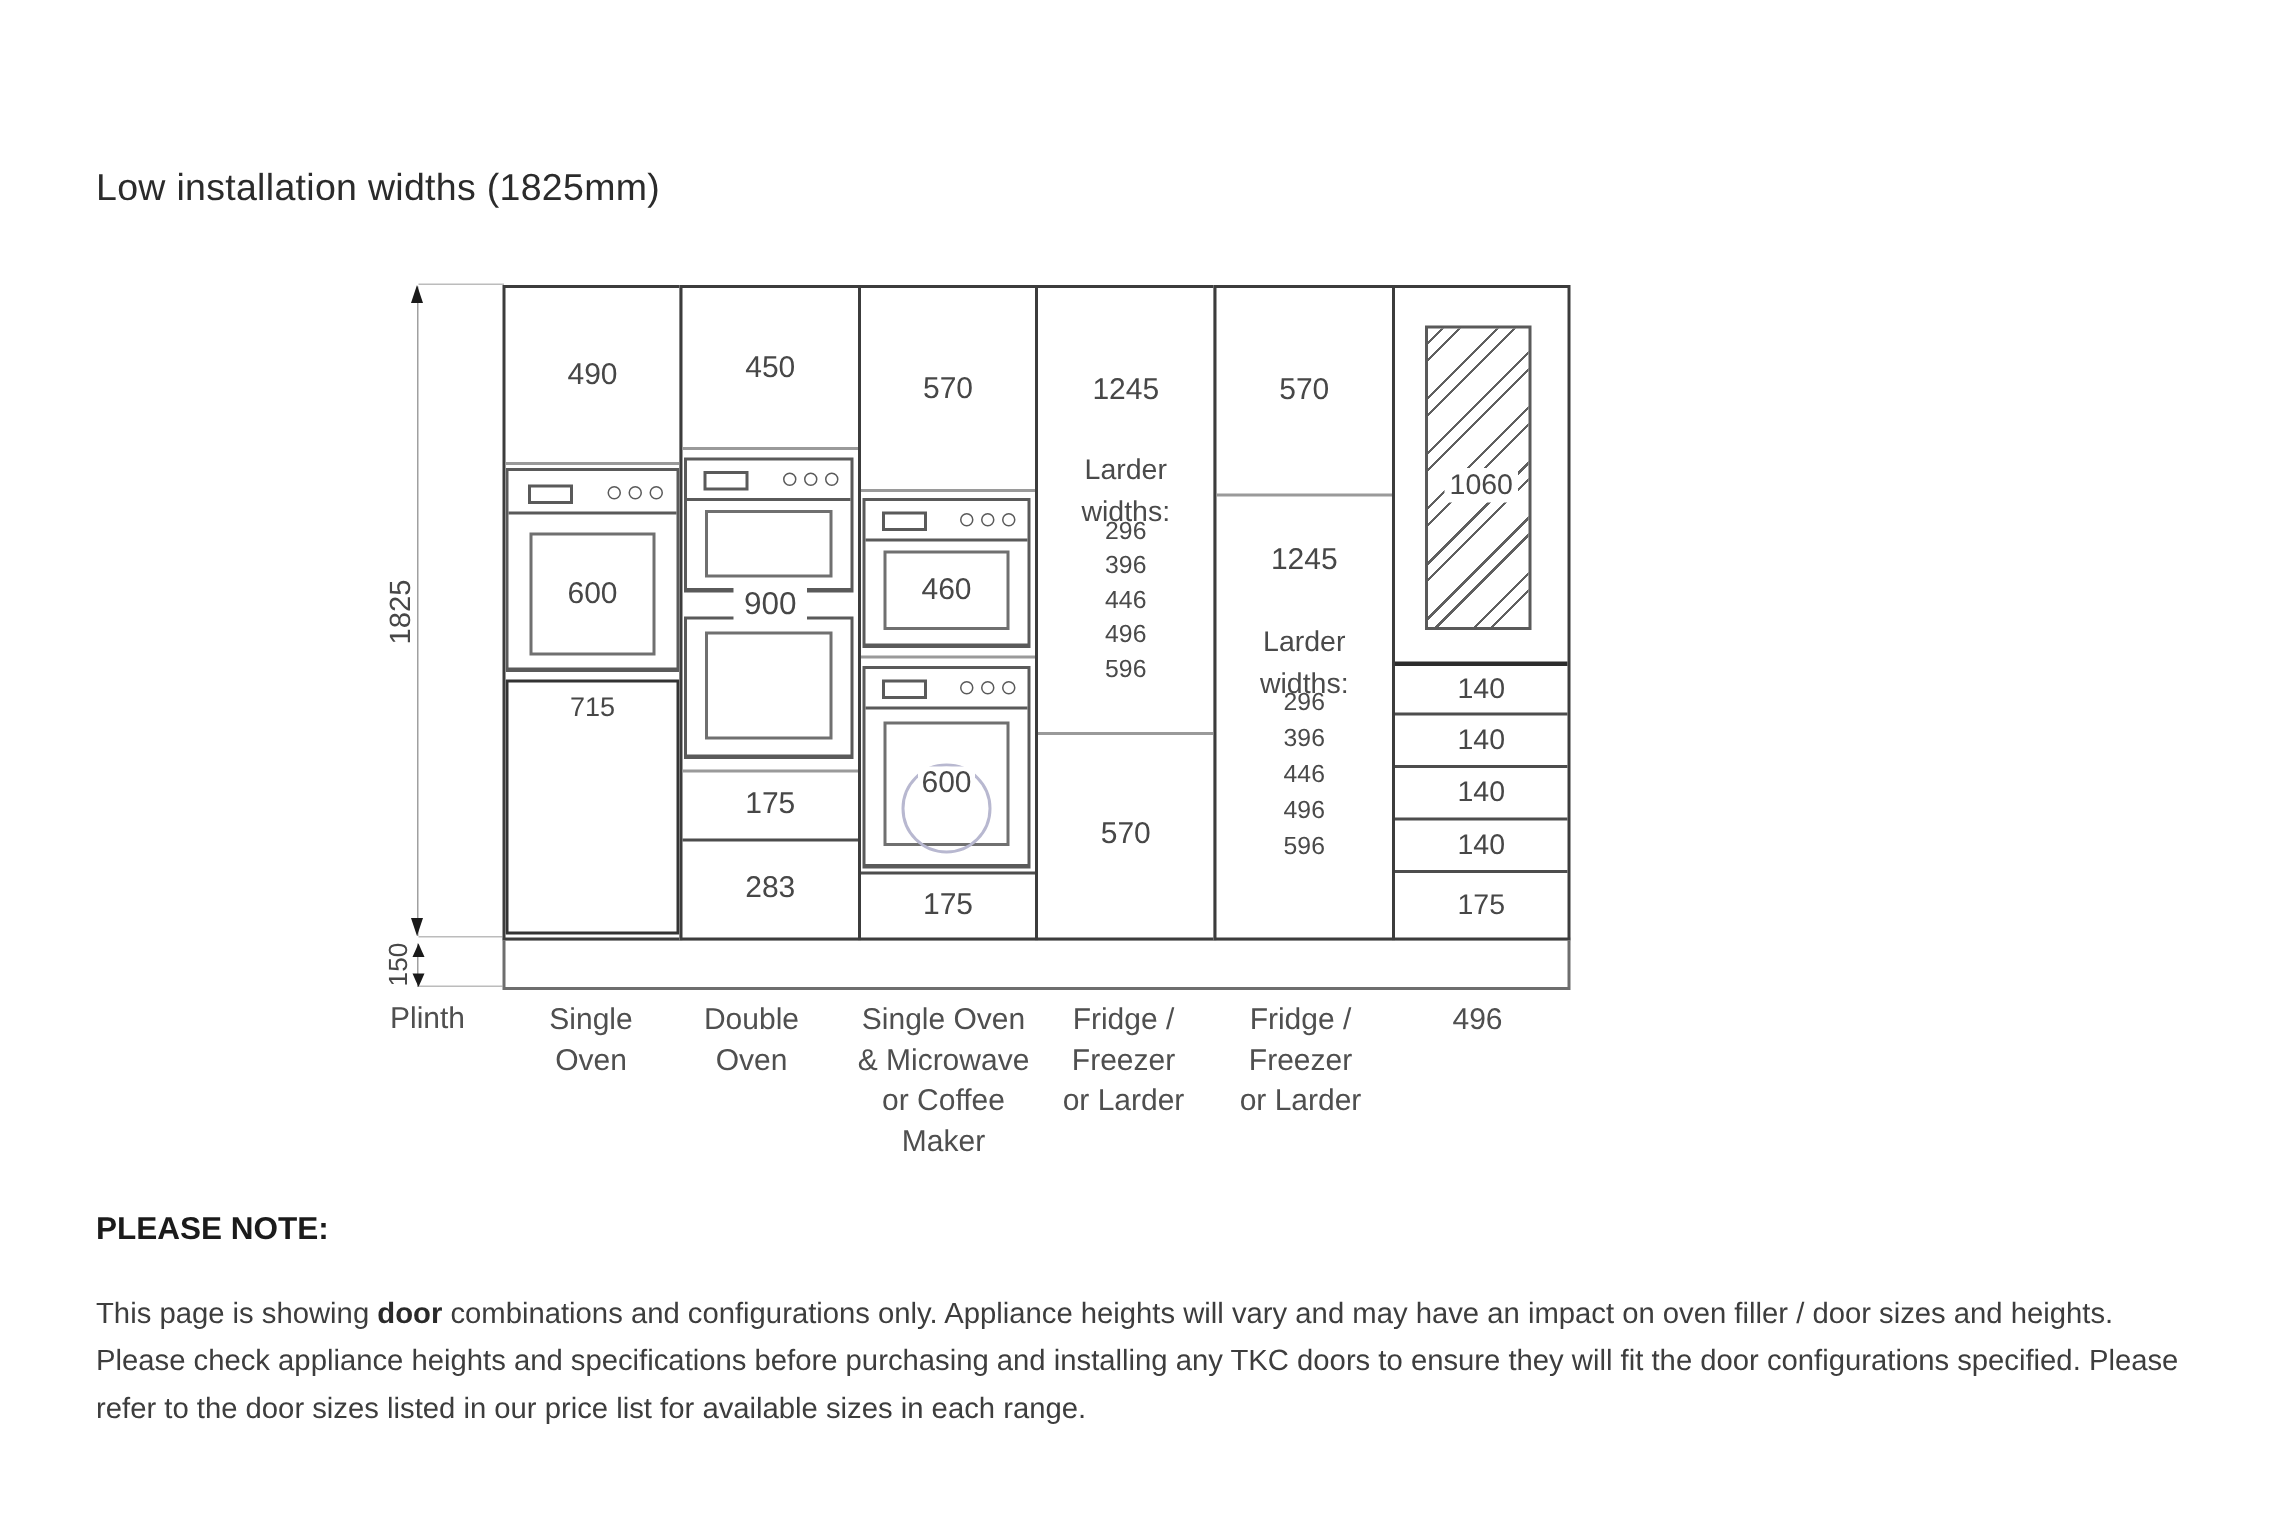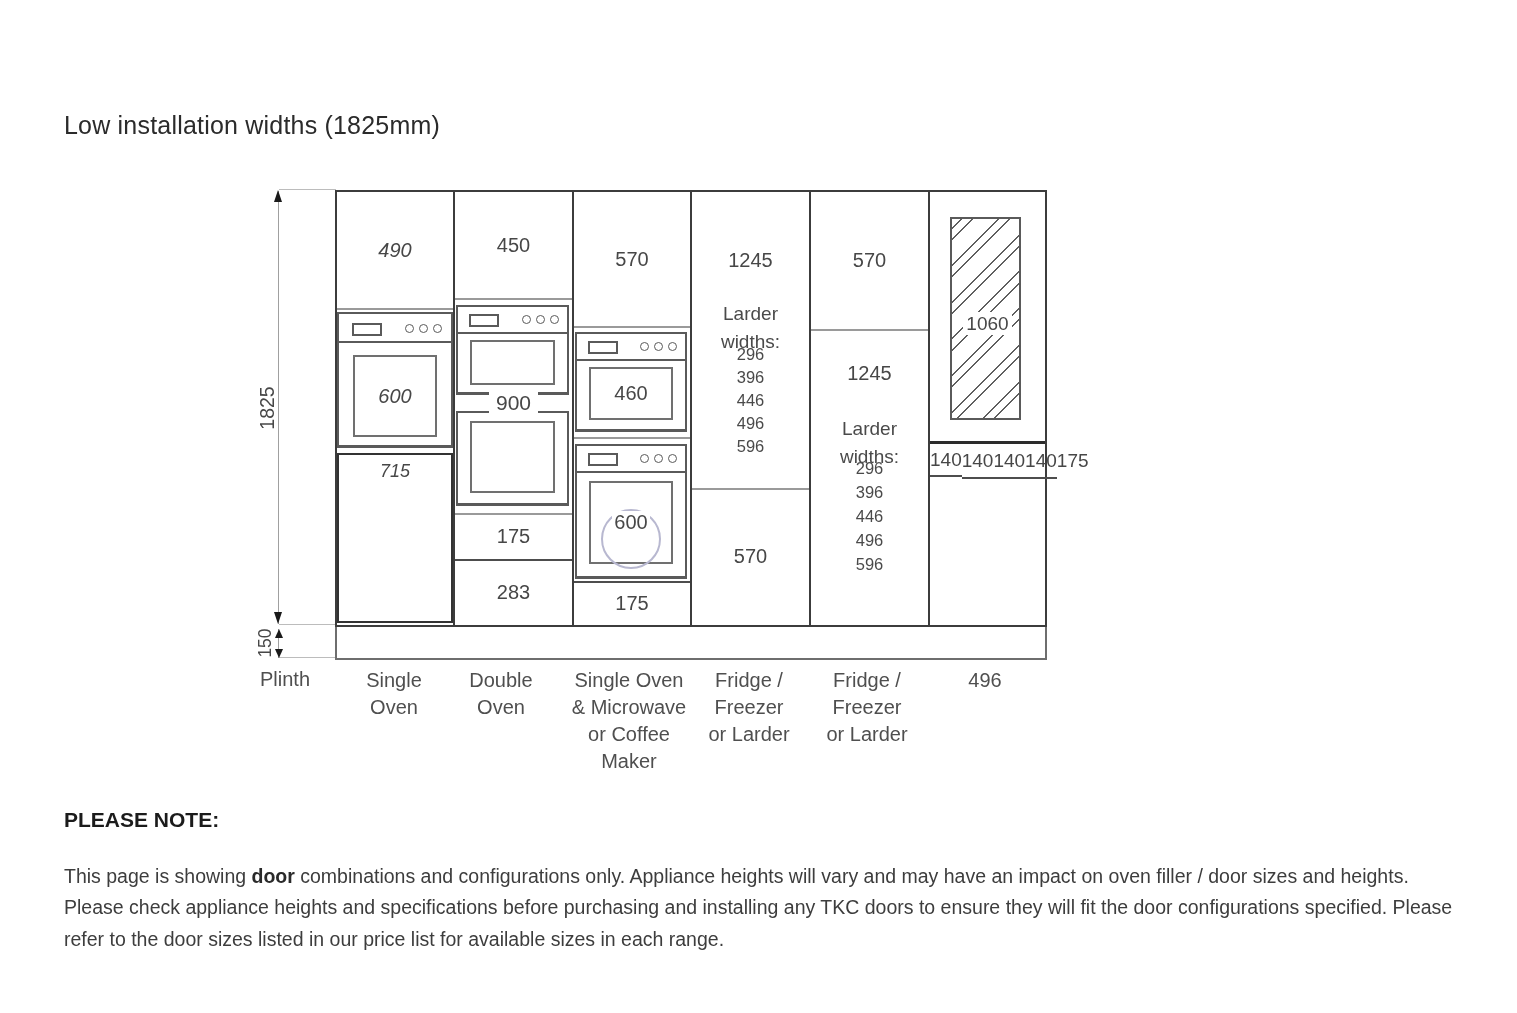--- a/index.html
+++ b/index.html
@@ -32,21 +32,21 @@
 
   
   .appl{position:absolute;background:#fff;border:2px solid #5a5a5a;border-bottom-width:3px;box-sizing:border-box;}
   .ctrl{position:absolute;top:0;left:0;right:0;height:27px;border-bottom:2px solid #5a5a5a;}
   .disp{position:absolute;left:13px;top:9px;width:26px;height:9px;border:2px solid #5a5a5a;}
   .knobs{position:absolute;right:9px;top:10px;display:flex;gap:5px;}
   .knobs i{display:block;width:9px;height:9px;box-sizing:border-box;border:1.5px solid #5a5a5a;border-radius:50%;}
   .window{position:absolute;border:2px solid #707070;display:flex;align-items:center;justify-content:center;background:#fff;}
 
   
-  .c1{left:335px;width:120px;font-style:italic;}
+  .c1{left:335px;width:120px;}
   .c1 .appl{top:120px;left:0;right:0;height:136px;}
   .c1 .window{left:14px;right:14px;top:41px;bottom:8px;}
   .door715{position:absolute;left:0;right:0;top:261px;bottom:2px;border:2px solid #333;
            background:#fff;text-align:center;}
   .door715 .num{font-size:18px;margin-top:6px;color:#474747;}
   .door715 .dnote{font-size:14.5px;line-height:19px;color:#4a4a4a;margin-top:3px;padding:0 1px;}
 
   
   .c2{left:453px;width:121px;}
   .c2 .oven-up{top:113px;left:1px;right:3px;height:90px;}
@@ -84,21 +84,21 @@
   .c6{left:928px;width:119px;}
   .glass{position:absolute;left:20px;top:25px;width:71px;height:203px;box-sizing:border-box;
          border:2px solid #5a5a5a;
          background:repeating-linear-gradient(135deg,
             #fff 0 6px, #5f5f5f 6px 7.5px,
             #fff 7.5px 14px, #5f5f5f 14px 15.5px,
             #fff 15.5px 26px);}
   .glabel{position:absolute;top:121px;left:0;right:0;text-align:center;z-index:3;}
   .glabel span{background:#fff;padding:1px 3px;font-size:19px;color:#474747;}
   .drawers{position:absolute;left:0;right:0;top:249px;bottom:0;border-top:3px solid #2c2c2c;
-           display:flex;flex-direction:row;}
+           display:flex;flex-direction:column;}
   .drow{height:33px;border-bottom:2px solid #4d4d4d;display:flex;align-items:center;justify-content:center;
         font-size:19px;color:#474747;box-sizing:border-box;}
   .drow.mid{height:35px;}
   .drow.last{flex:1;border-bottom:none;}
 
   
   .plinth{position:absolute;left:335px;top:625px;width:712px;height:35px;box-sizing:border-box;
           border:2px solid #6e6e6e;background:#fff;z-index:1;}
 
   

